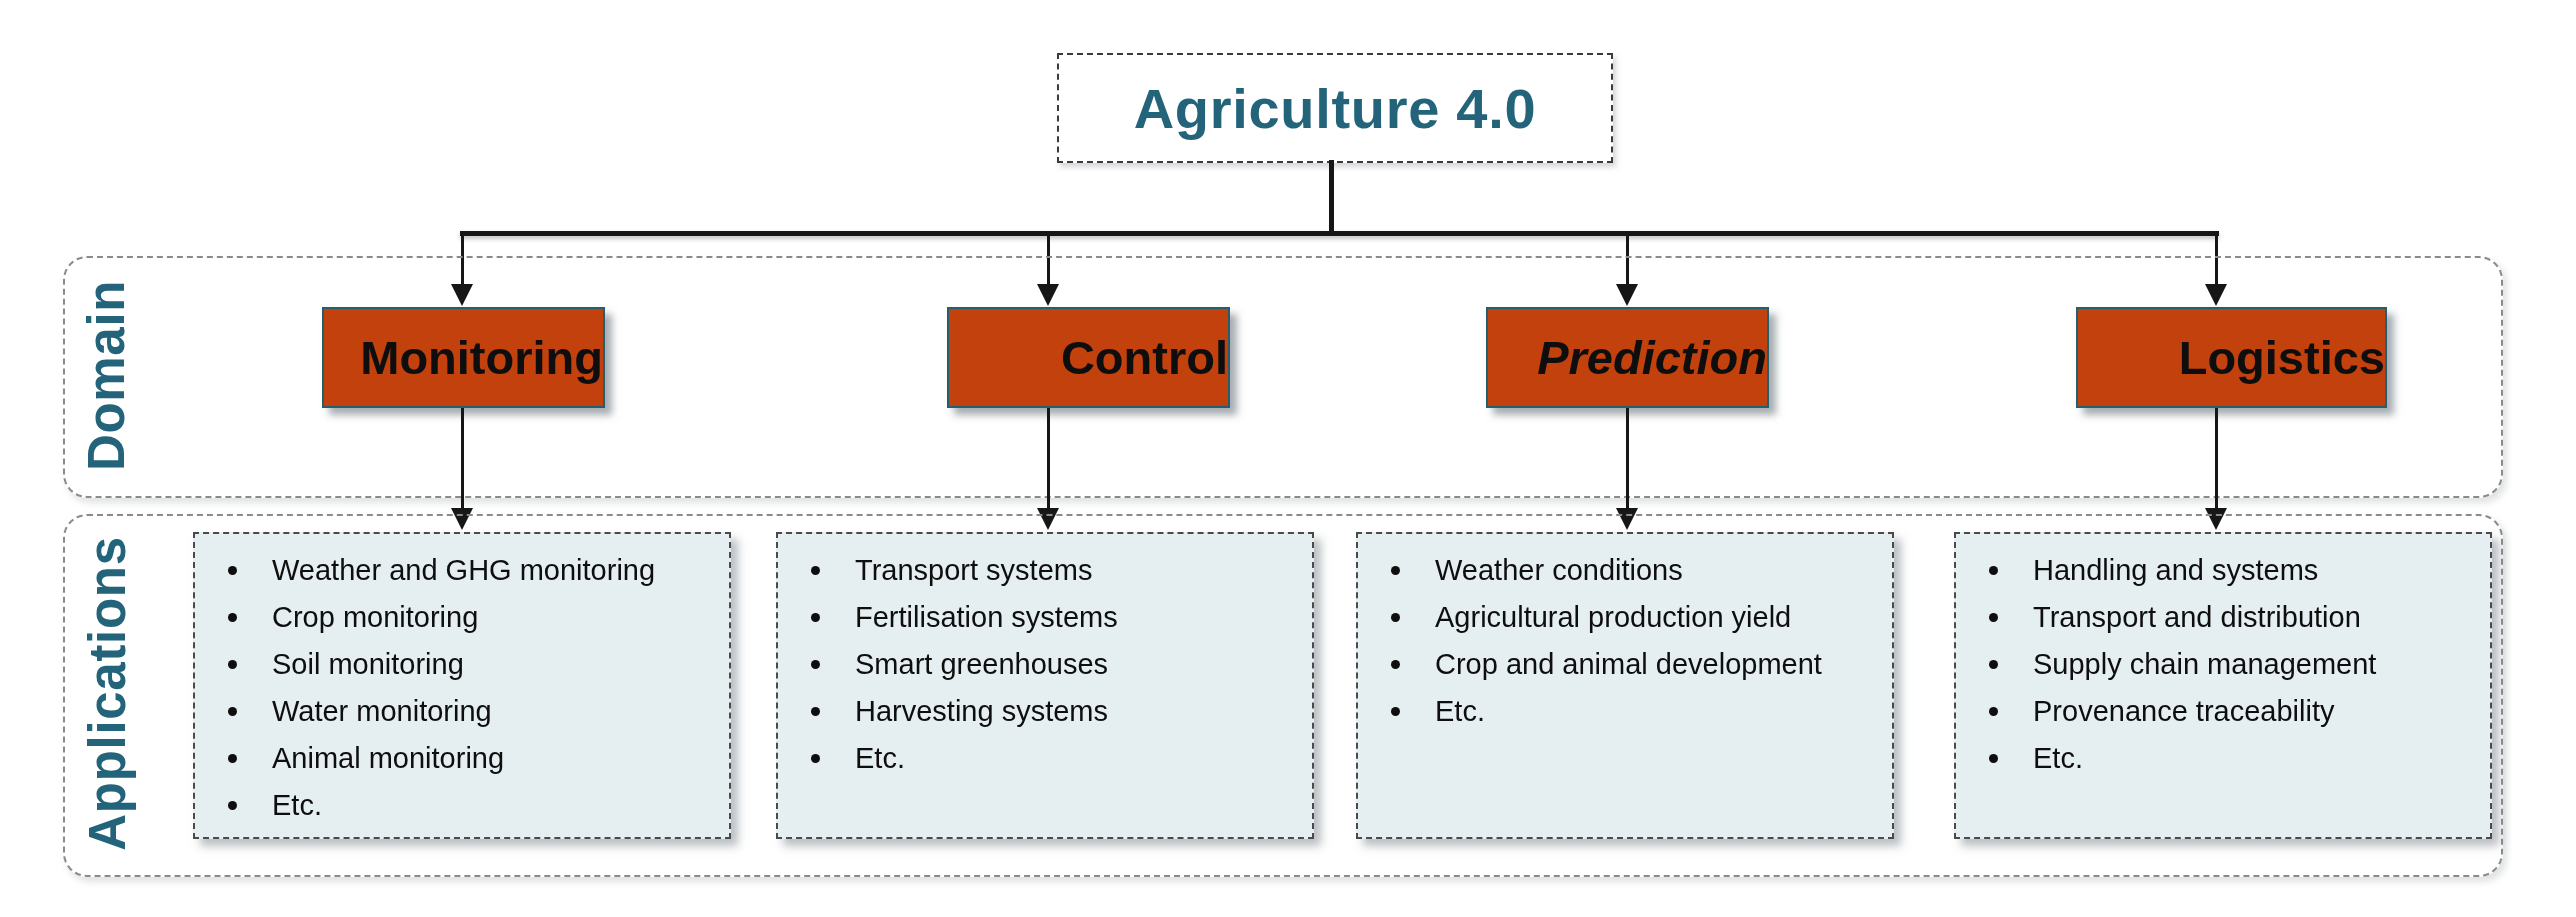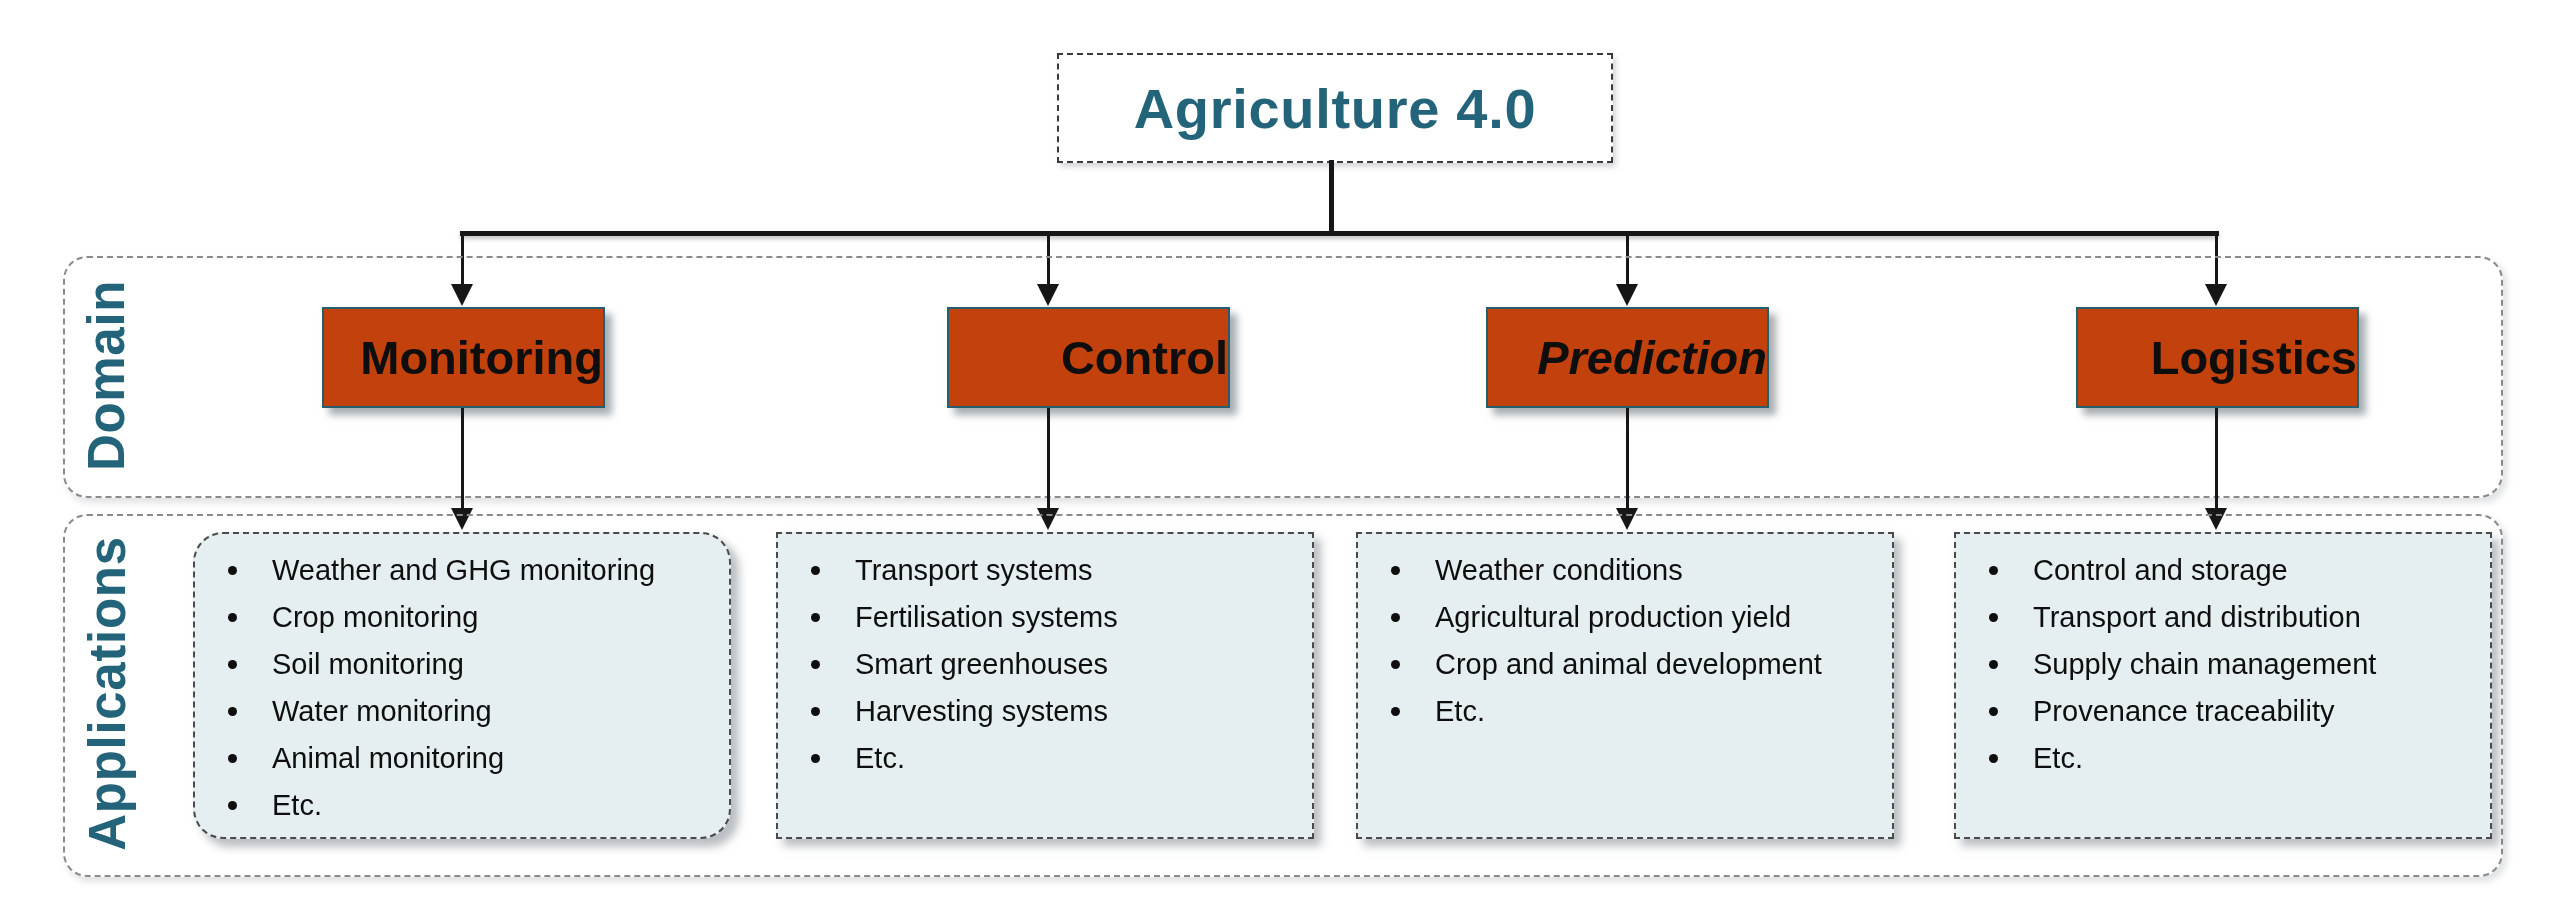--- a/index.html
+++ b/index.html
@@ -98,39 +98,39 @@
 
   <div class="domain-box" style="left:322px;">
     <span>Monitoring</span>
   </div>
   <div class="domain-box" style="left:935px;margin-left:12px;">
     <span>Control</span>
   </div>
   <div class="domain-box" style="left:1486px;font-style:italic;">
     <span>Prediction</span>
   </div>
-  <div class="domain-box" style="left:2076px;">
+  <div class="domain-box" style="left:2076px;padding-left:28px;">
     <span>Logistics</span>
   </div>
 
   <div class="line drop2" style="left:461px;"></div>
   <div class="arrowhead head2" style="left:451px;"></div>
   <div class="line drop2" style="left:1047px;"></div>
   <div class="arrowhead head2" style="left:1037px;"></div>
   <div class="line drop2" style="left:1626px;"></div>
   <div class="arrowhead head2" style="left:1616px;"></div>
   <div class="line drop2" style="left:2215px;"></div>
   <div class="arrowhead head2" style="left:2205px;"></div>
 
   <div class="band band-apps"></div>
   <div class="band-label band-label-apps">
     <span>Applications</span>
   </div>
 
-  <div class="app-box" style="left:193px;border-radius:30px;">
+  <div class="app-box" style="left:193px;">
     <ul>
       <li>Weather and GHG monitoring</li>
       <li>Crop monitoring</li>
       <li>Soil monitoring</li>
       <li>Water monitoring</li>
       <li>Animal monitoring</li>
       <li>Etc.</li>
     </ul>
   </div>
 
@@ -148,21 +148,21 @@
     <ul>
       <li>Weather conditions</li>
       <li>Agricultural production yield</li>
       <li>Crop and animal development</li>
       <li>Etc.</li>
     </ul>
   </div>
 
   <div class="app-box" style="left:1954px;">
     <ul>
-      <li>Control and storage</li>
+      <li>Handling and systems</li>
       <li>Transport and distribution</li>
       <li>Supply chain management</li>
       <li>Provenance traceability</li>
       <li>Etc.</li>
     </ul>
   </div>
 
 </div>
 
 

